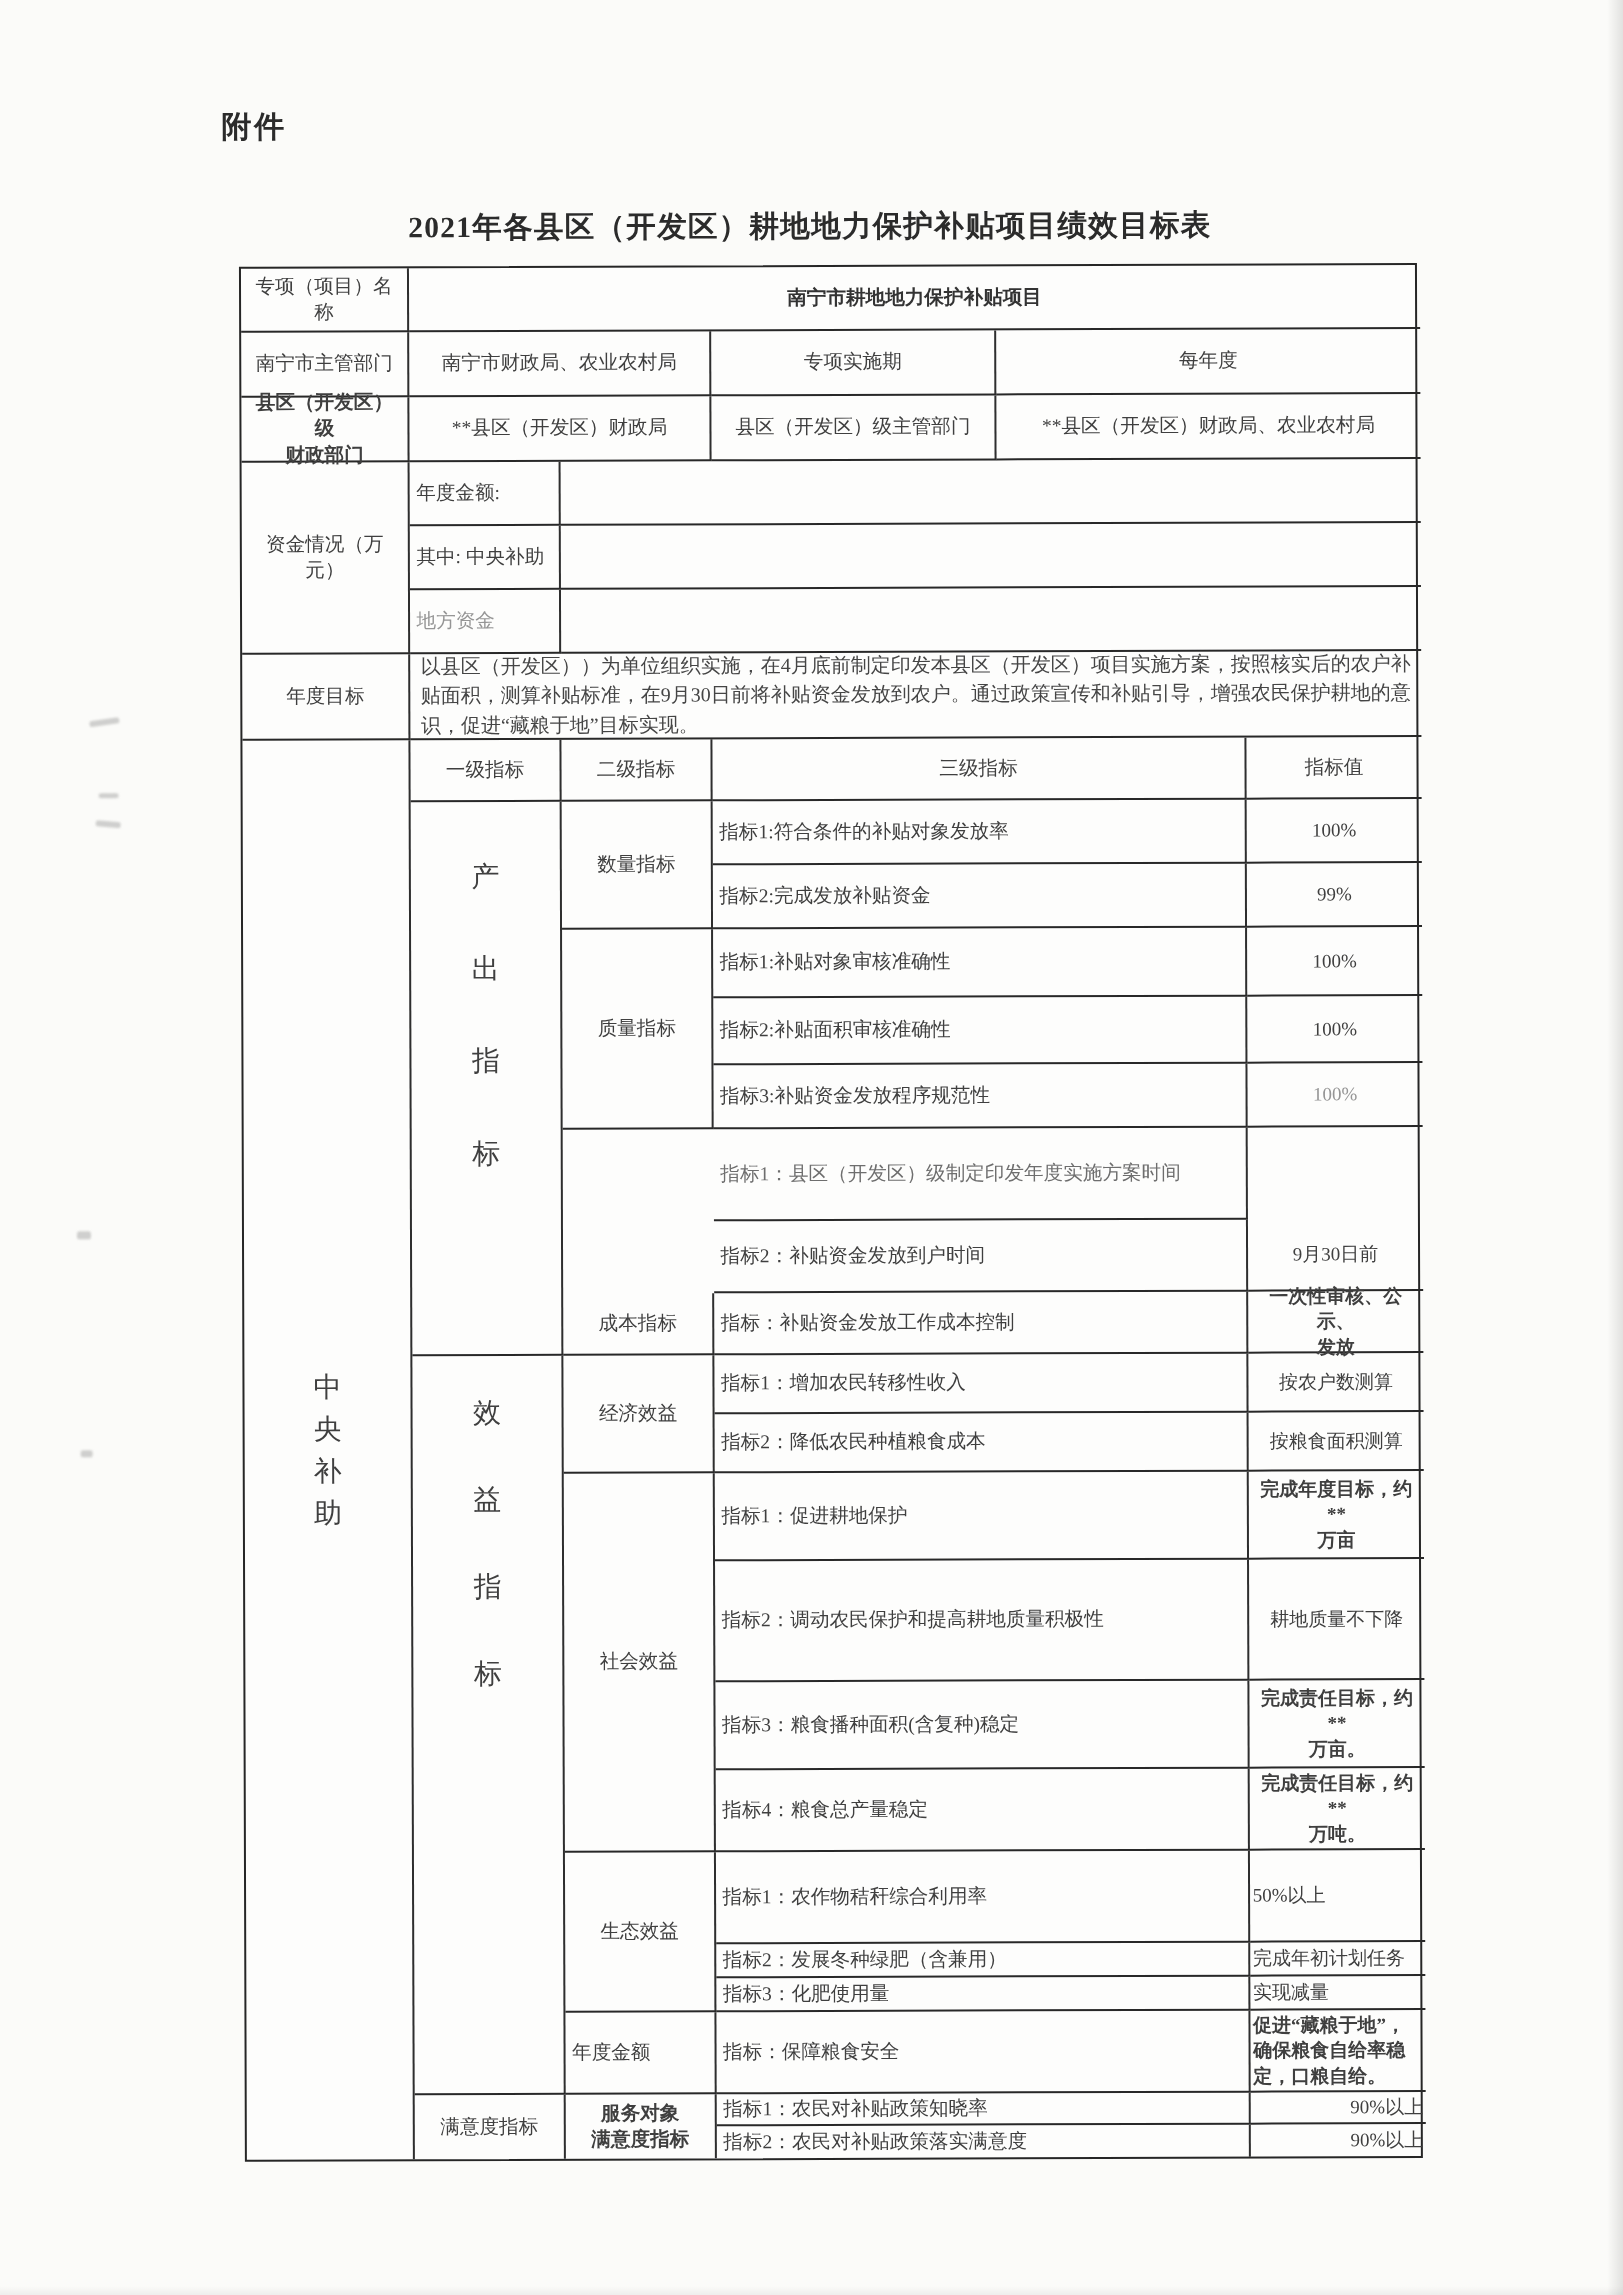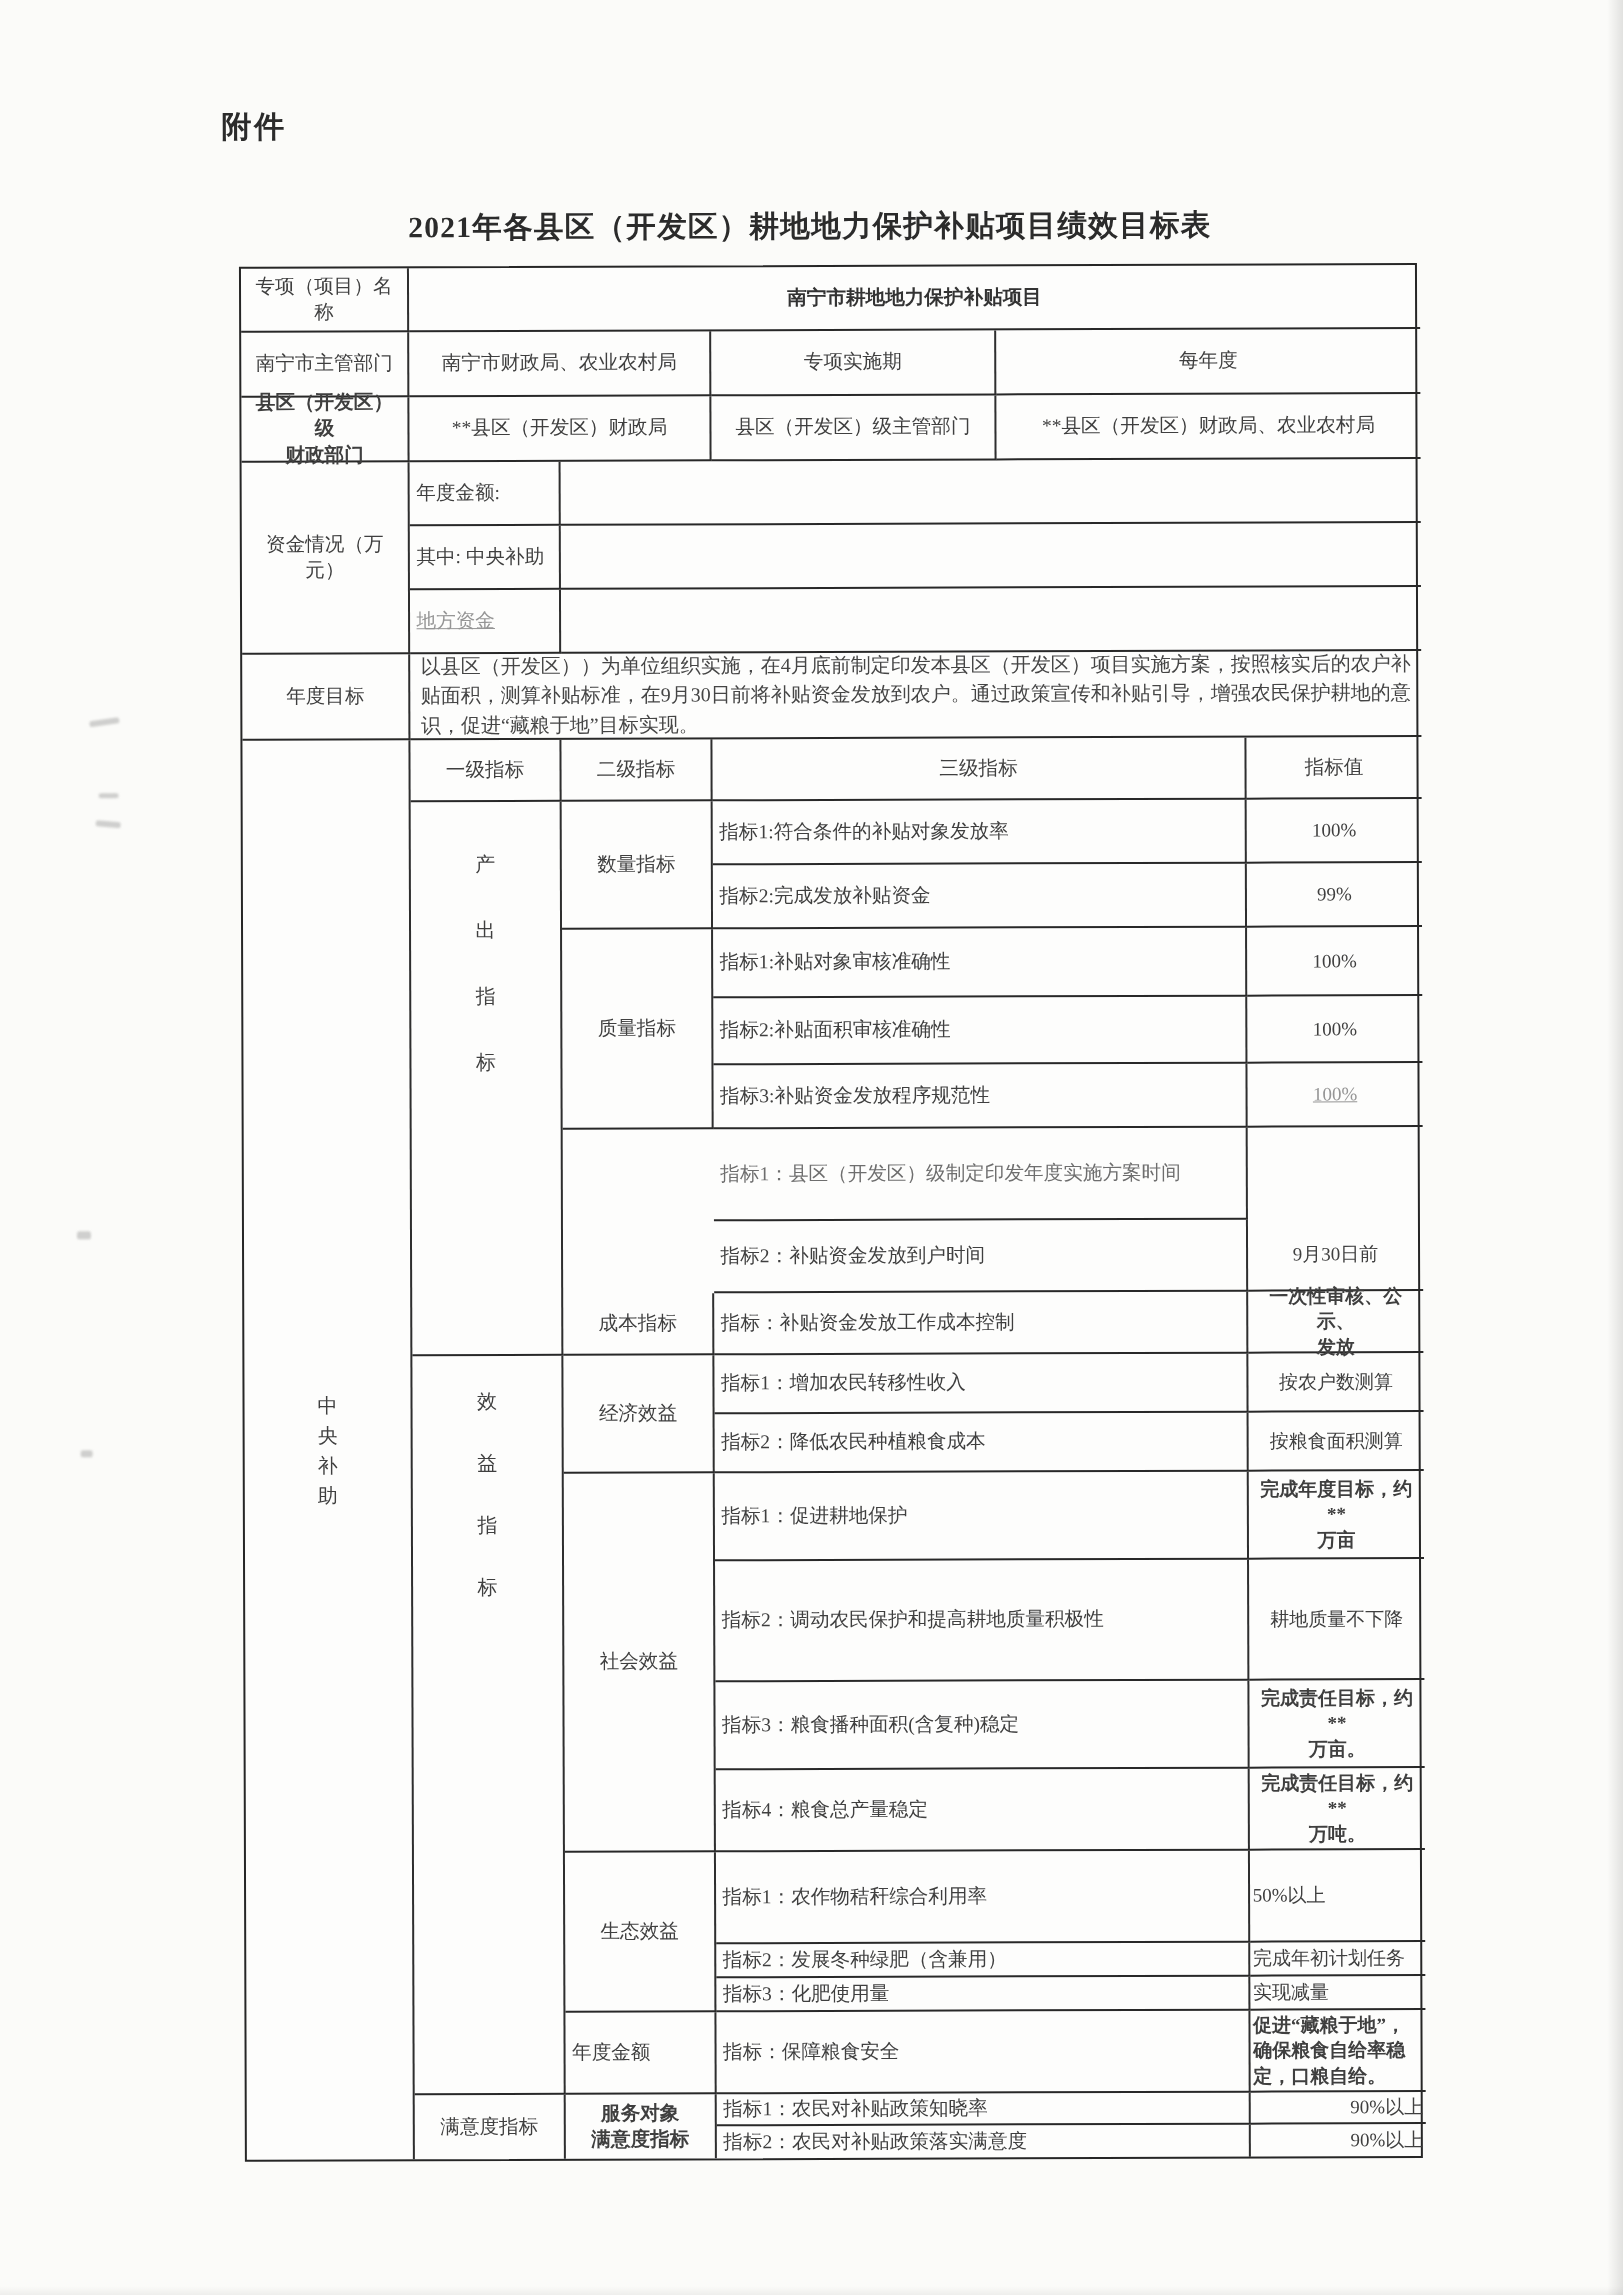--- a/index.html
+++ b/index.html
@@ -28,24 +28,24 @@
     display:flex;align-items:center;justify-content:center;
     text-align:center;padding:2.6px 6.5px;
     font-size:19.6px;line-height:1.35;
   }
   .l{justify-content:flex-start;text-align:left;}
   .r{justify-content:flex-end;text-align:right;padding-right:17px;}
   .er{border-right:none;}
   .eb{border-bottom:none;}
   .preline{white-space:pre-line;font-weight:bold;}
   .bold{font-weight:600;color:#333;}
-  .faded{color:#959595;text-decoration:underline;}
+  .faded{color:#959595;}
   .dim{color:#6e6e6e;}
   .goal{font-size:20px;line-height:1.48;text-align:justify;padding:6.5px 10.5px;color:#454545;}
-  .vtext{width:1.25em;word-break:break-all;margin:0 auto;line-height:1.5;font-size:20px;letter-spacing:0;text-align:center;}
+  .vtext{width:1.25em;word-break:break-all;margin:0 auto;line-height:1.5;font-size:28px;letter-spacing:0;text-align:center;}
   .vtop{align-items:flex-start;}
   .v-out{line-height:3.3;padding-top:26px;}
   .v-ben{line-height:3.1;padding-top:11.8px;}
   .val{font-size:19px;padding-left:2.6px;padding-right:2.6px;}
   .name{font-size:19.6px;}
   .smudge{position:absolute;background:rgba(95,95,95,0.28);border-radius:2.6px;filter:blur(0.8px);}
   .edge-r{position:absolute;right:0;top:0;width:17px;height:2295px;background:linear-gradient(to right, rgba(0,0,0,0), rgba(0,0,0,0.11));}
   .edge-b{position:absolute;left:0;bottom:0;width:1624px;height:9.2px;background:linear-gradient(to bottom, rgba(0,0,0,0), rgba(0,0,0,0.05));}
 </style>
 </head>

